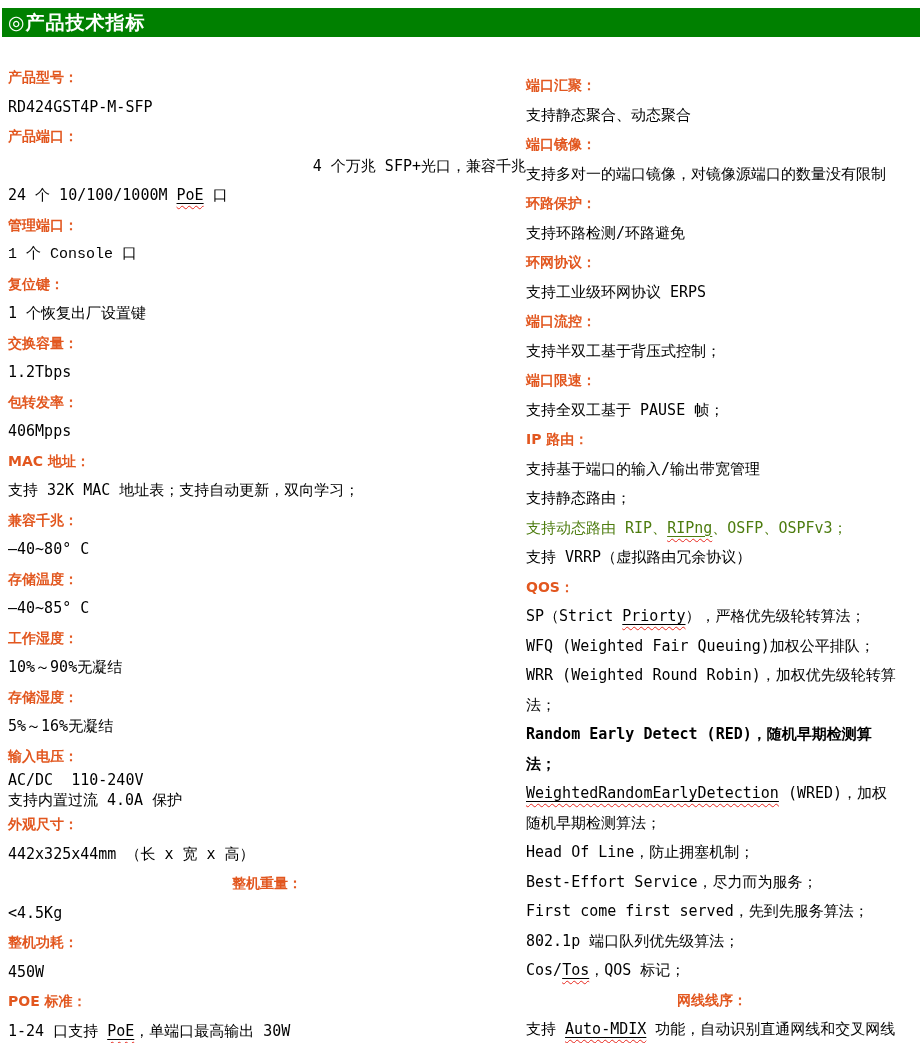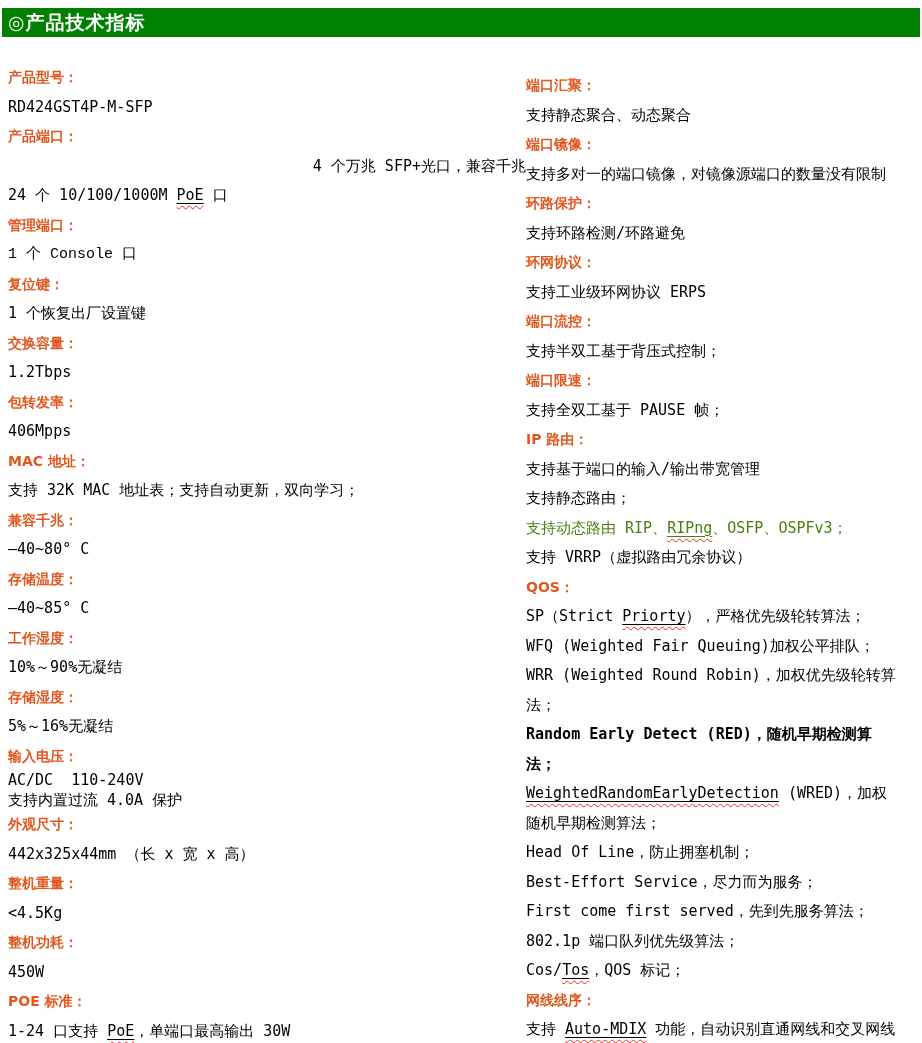--- a/index.html
+++ b/index.html
@@ -101,21 +101,21 @@
         <div class="spec-line" style="color: rgb(0, 0, 0);">—40~85° C</div>
         <div class="spec-heading" style="color: rgb(226, 87, 31);">工作湿度：</div>
         <div class="spec-line" style="color: rgb(0, 0, 0);">10%～90%无凝结</div>
         <div class="spec-heading" style="color: rgb(226, 87, 31);">存储湿度：</div>
         <div class="spec-line" style="color: rgb(0, 0, 0);">5%～16%无凝结</div>
         <div class="spec-heading" style="color: rgb(226, 87, 31);">输入电压：</div>
         <div class="spec-line tight" style="color: rgb(0, 0, 0);">AC/DC  110-240V</div>
         <div class="spec-line tight" style="color: rgb(0, 0, 0);">支持内置过流 4.0A 保护</div>
         <div class="spec-heading" style="color: rgb(226, 87, 31);">外观尺寸：</div>
         <div class="spec-line" style="color: rgb(0, 0, 0);">442x325x44mm （长 x 宽 x 高）</div>
-        <div class="spec-heading" style="color: rgb(226, 87, 31);">整机重量：</div>
+        <div class="spec-heading" style="color: rgb(226, 87, 31); text-align: center;">整机重量：</div>
         <div class="spec-line" style="color: rgb(0, 0, 0);">&lt;4.5Kg</div>
         <div class="spec-heading" style="color: rgb(226, 87, 31);">整机功耗：</div>
         <div class="spec-line" style="color: rgb(0, 0, 0);">450W</div>
         <div class="spec-heading" style="color: rgb(226, 87, 31);">POE 标准：</div>
         <div class="spec-line" style="color: rgb(0, 0, 0);">1-24 口支持 <span class="wavy" style="text-decoration-color: rgb(232, 40, 30);"><span class="uline">PoE</span></span>，单端口最高输出 30W</div>
       </div>
     <div class="col-right" id="col-right">
         <div class="spec-heading" style="color: rgb(226, 87, 31);">端口汇聚：</div>
         <div class="spec-line" style="color: rgb(0, 0, 0);">支持静态聚合、动态聚合</div>
         <div class="spec-heading" style="color: rgb(226, 87, 31);">端口镜像：</div>
@@ -137,18 +137,18 @@
         <div class="spec-line" style="color: rgb(0, 0, 0);">SP（Strict <span class="wavy" style="text-decoration-color: rgb(232, 40, 30);"><span class="uline">Priorty</span></span>），严格优先级轮转算法；</div>
         <div class="spec-line" style="color: rgb(0, 0, 0);">WFQ (Weighted Fair Queuing)加权公平排队；</div>
         <div class="spec-line" style="color: rgb(0, 0, 0);">WRR (Weighted Round Robin)，加权优先级轮转算法；</div>
         <div class="spec-line" style="color: rgb(0, 0, 0); font-weight: bold;">Random Early Detect (RED)，随机早期检测算法；</div>
         <div class="spec-line" style="color: rgb(0, 0, 0);"><span class="wavy" style="text-decoration-color: rgb(232, 40, 30);"><span class="uline">WeightedRandomEarlyDetection</span></span> (WRED)，加权随机早期检测算法；</div>
         <div class="spec-line" style="color: rgb(0, 0, 0);">Head Of Line，防止拥塞机制；</div>
         <div class="spec-line" style="color: rgb(0, 0, 0);">Best-Effort Service，尽力而为服务；</div>
         <div class="spec-line" style="color: rgb(0, 0, 0);">First come first served，先到先服务算法；</div>
         <div class="spec-line" style="color: rgb(0, 0, 0);">802.1p 端口队列优先级算法；</div>
         <div class="spec-line" style="color: rgb(0, 0, 0);">Cos/<span class="wavy" style="text-decoration-color: rgb(232, 40, 30);"><span class="uline">Tos</span></span>，QOS 标记；</div>
-        <div class="spec-heading" style="color: rgb(226, 87, 31);">网线线序：</div>
+        <div class="spec-heading" style="color: rgb(226, 87, 31); text-align: center;">网线线序：</div>
         <div class="spec-line" style="color: rgb(0, 0, 0);">支持 <span class="wavy" style="text-decoration-color: rgb(232, 40, 30);"><span class="uline">Auto-MDIX</span></span> 功能，自动识别直通网线和交叉网线</div>
       </div>
   </div>
 
 </div>
 
 </body></html>

